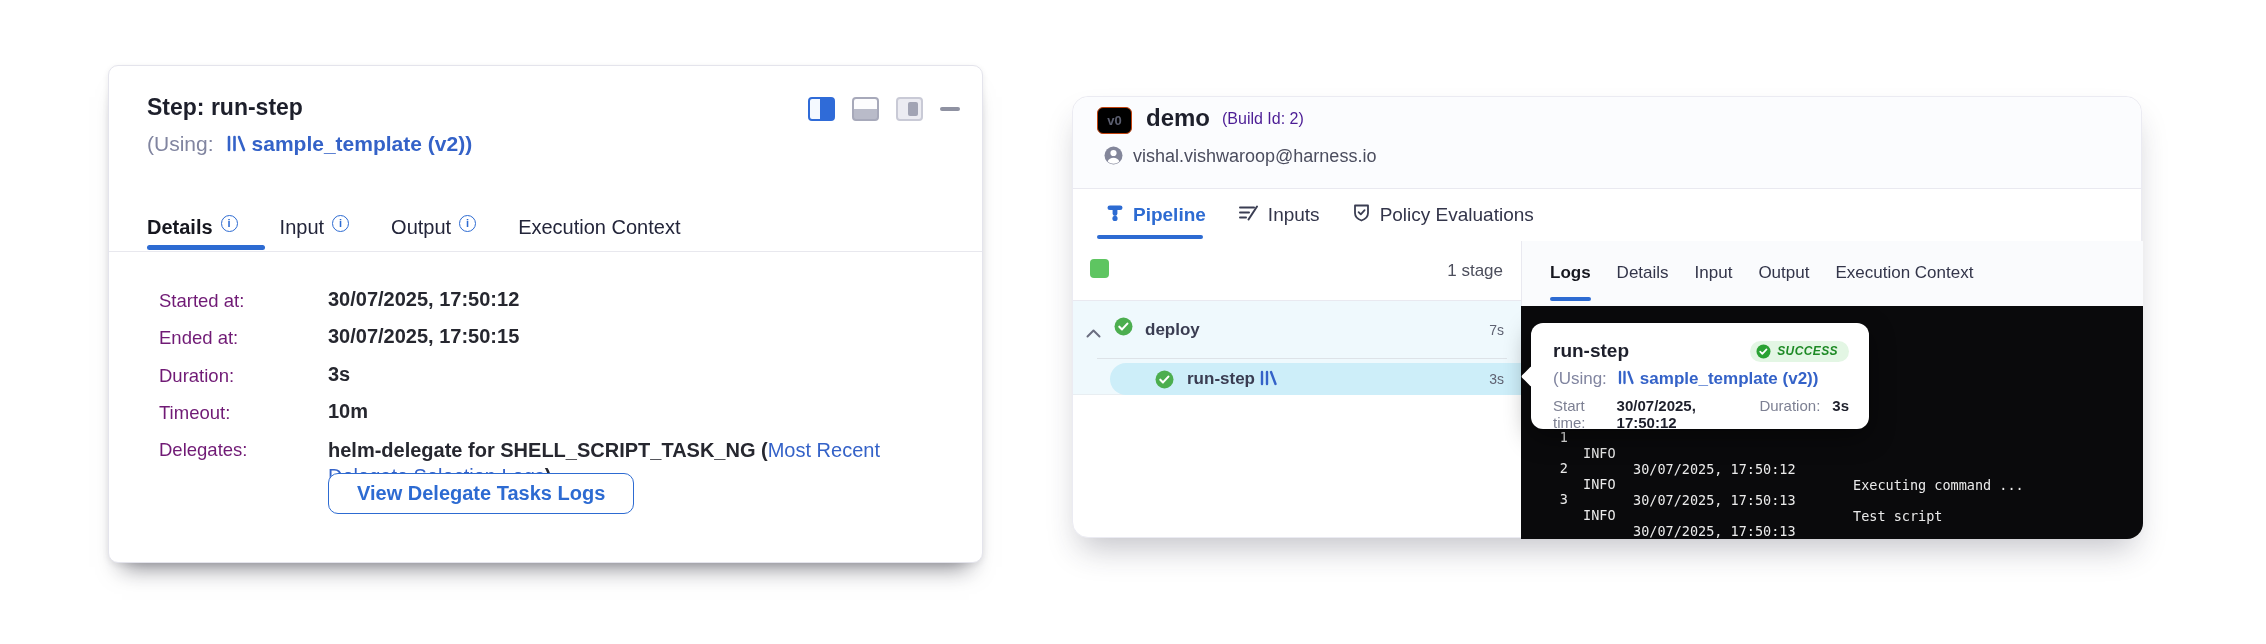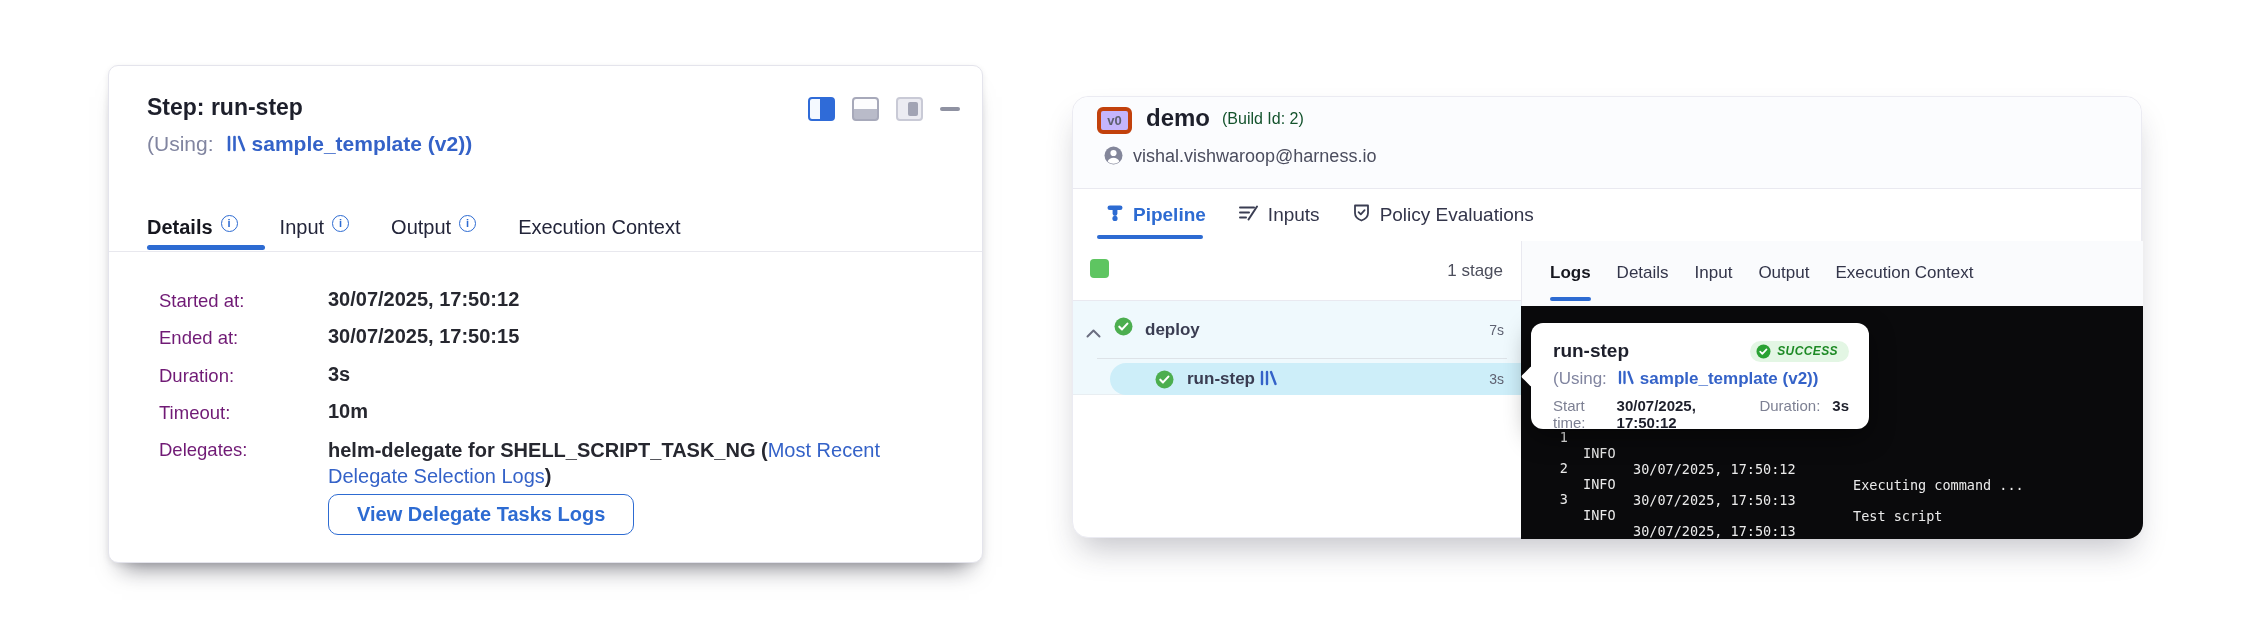--- a/index.html
+++ b/index.html
@@ -30,35 +30,35 @@
   .lc-tab.active .t-label { font-weight:700; color:#16171f; }
   .info-icon { display:inline-block; width:17px; height:17px; border:1.5px solid #2d6bd2; border-radius:50%;
     color:#2d6bd2; font-size:11px; font-weight:700; text-align:center; line-height:14px; margin-top:1px; }
   .lc-underline { position:absolute; left:38px; top:179px; width:118px; height:5px; background:#2d6bd2; border-radius:3px; }
   .lc-divider { position:absolute; left:0; top:185px; width:100%; height:1px; background:#e8e8ee; }
 
   .field-label { position:absolute; left:50px; font-size:18.5px; color:#701a75; }
   .field-value { position:absolute; left:219px; font-size:20px; font-weight:600; color:#26272f; }
   .delegates-value { width:600px; line-height:26px; }
   .delegates-value .link-blue { font-weight:400; }
-  .view-logs-btn { position:absolute; left:219px; top:428px; height:41px; padding:4px 28px;
+  .view-logs-btn { position:absolute; left:219px; top:407px; height:41px; padding:4px 28px;
     border:1.5px solid #2d6bd2; border-radius:10px; background:#fff; color:#2d6bd2;
     font-size:20px; font-weight:600; font-family:"Liberation Sans",sans-serif; display:flex; align-items:center; }
 
   
   .right-card { position:absolute; left:1072px; top:96px; width:1070px; height:442px;
     background:#fff; border:1px solid #ebebf2; border-radius:16px;
     box-shadow:0 18px 32px -8px rgba(40,41,61,.28); }
   .rc-header { position:absolute; left:0; top:0; width:100%; height:92px; background:#fbfcfe;
     border-bottom:1px solid #e9e9f0; border-radius:16px 16px 0 0; }
-  .ver-badge { position:absolute; left:24px; top:10px; width:35px; height:27px; background:#c4b5fd;
-    border:4px solid #c2410c; border-radius:6px; font-size:13px; color:#5c5f70; font-weight:600;
+  .ver-badge { position:absolute; left:24px; top:10px; width:35px; height:27px; background:#000000;
+    border:1px solid #c2410c; border-radius:6px; font-size:13px; color:#5c5f70; font-weight:600;
     display:flex; align-items:center; justify-content:center; }
   .rc-title { position:absolute; left:73px; top:7px; font-size:24px; font-weight:700; color:#1d1f2b; }
-  .rc-buildid { position:absolute; left:149px; top:13px; font-size:16px; color:#14532d; }
+  .rc-buildid { position:absolute; left:149px; top:13px; font-size:16px; color:#4c1d95; }
   .rc-email-icon { position:absolute; left:30px; top:48px; }
   .rc-email { position:absolute; left:60px; top:49px; font-size:18px; color:#4b4d5e; }
 
   .rc-tabs { position:absolute; left:33px; top:92px; height:52px; display:flex; align-items:center; gap:32px; }
   .rc-tab { display:flex; align-items:center; gap:9px; font-size:19px; color:#33354a; }
   .rc-tab.active { color:#2d6bd2; font-weight:600; }
   .rc-tabs-underline { position:absolute; left:24px; top:138px; width:106px; height:4px; background:#2d6bd2; border-radius:2px; }
   .rc-tabs-divider { position:absolute; left:0; top:144px; width:100%; height:1px; background:#e9e9f0; }
 
   .stage-strip { position:absolute; left:0; top:144px; width:448px; height:60px; background:#fff; border-bottom:1px solid #e9e9f0; }

